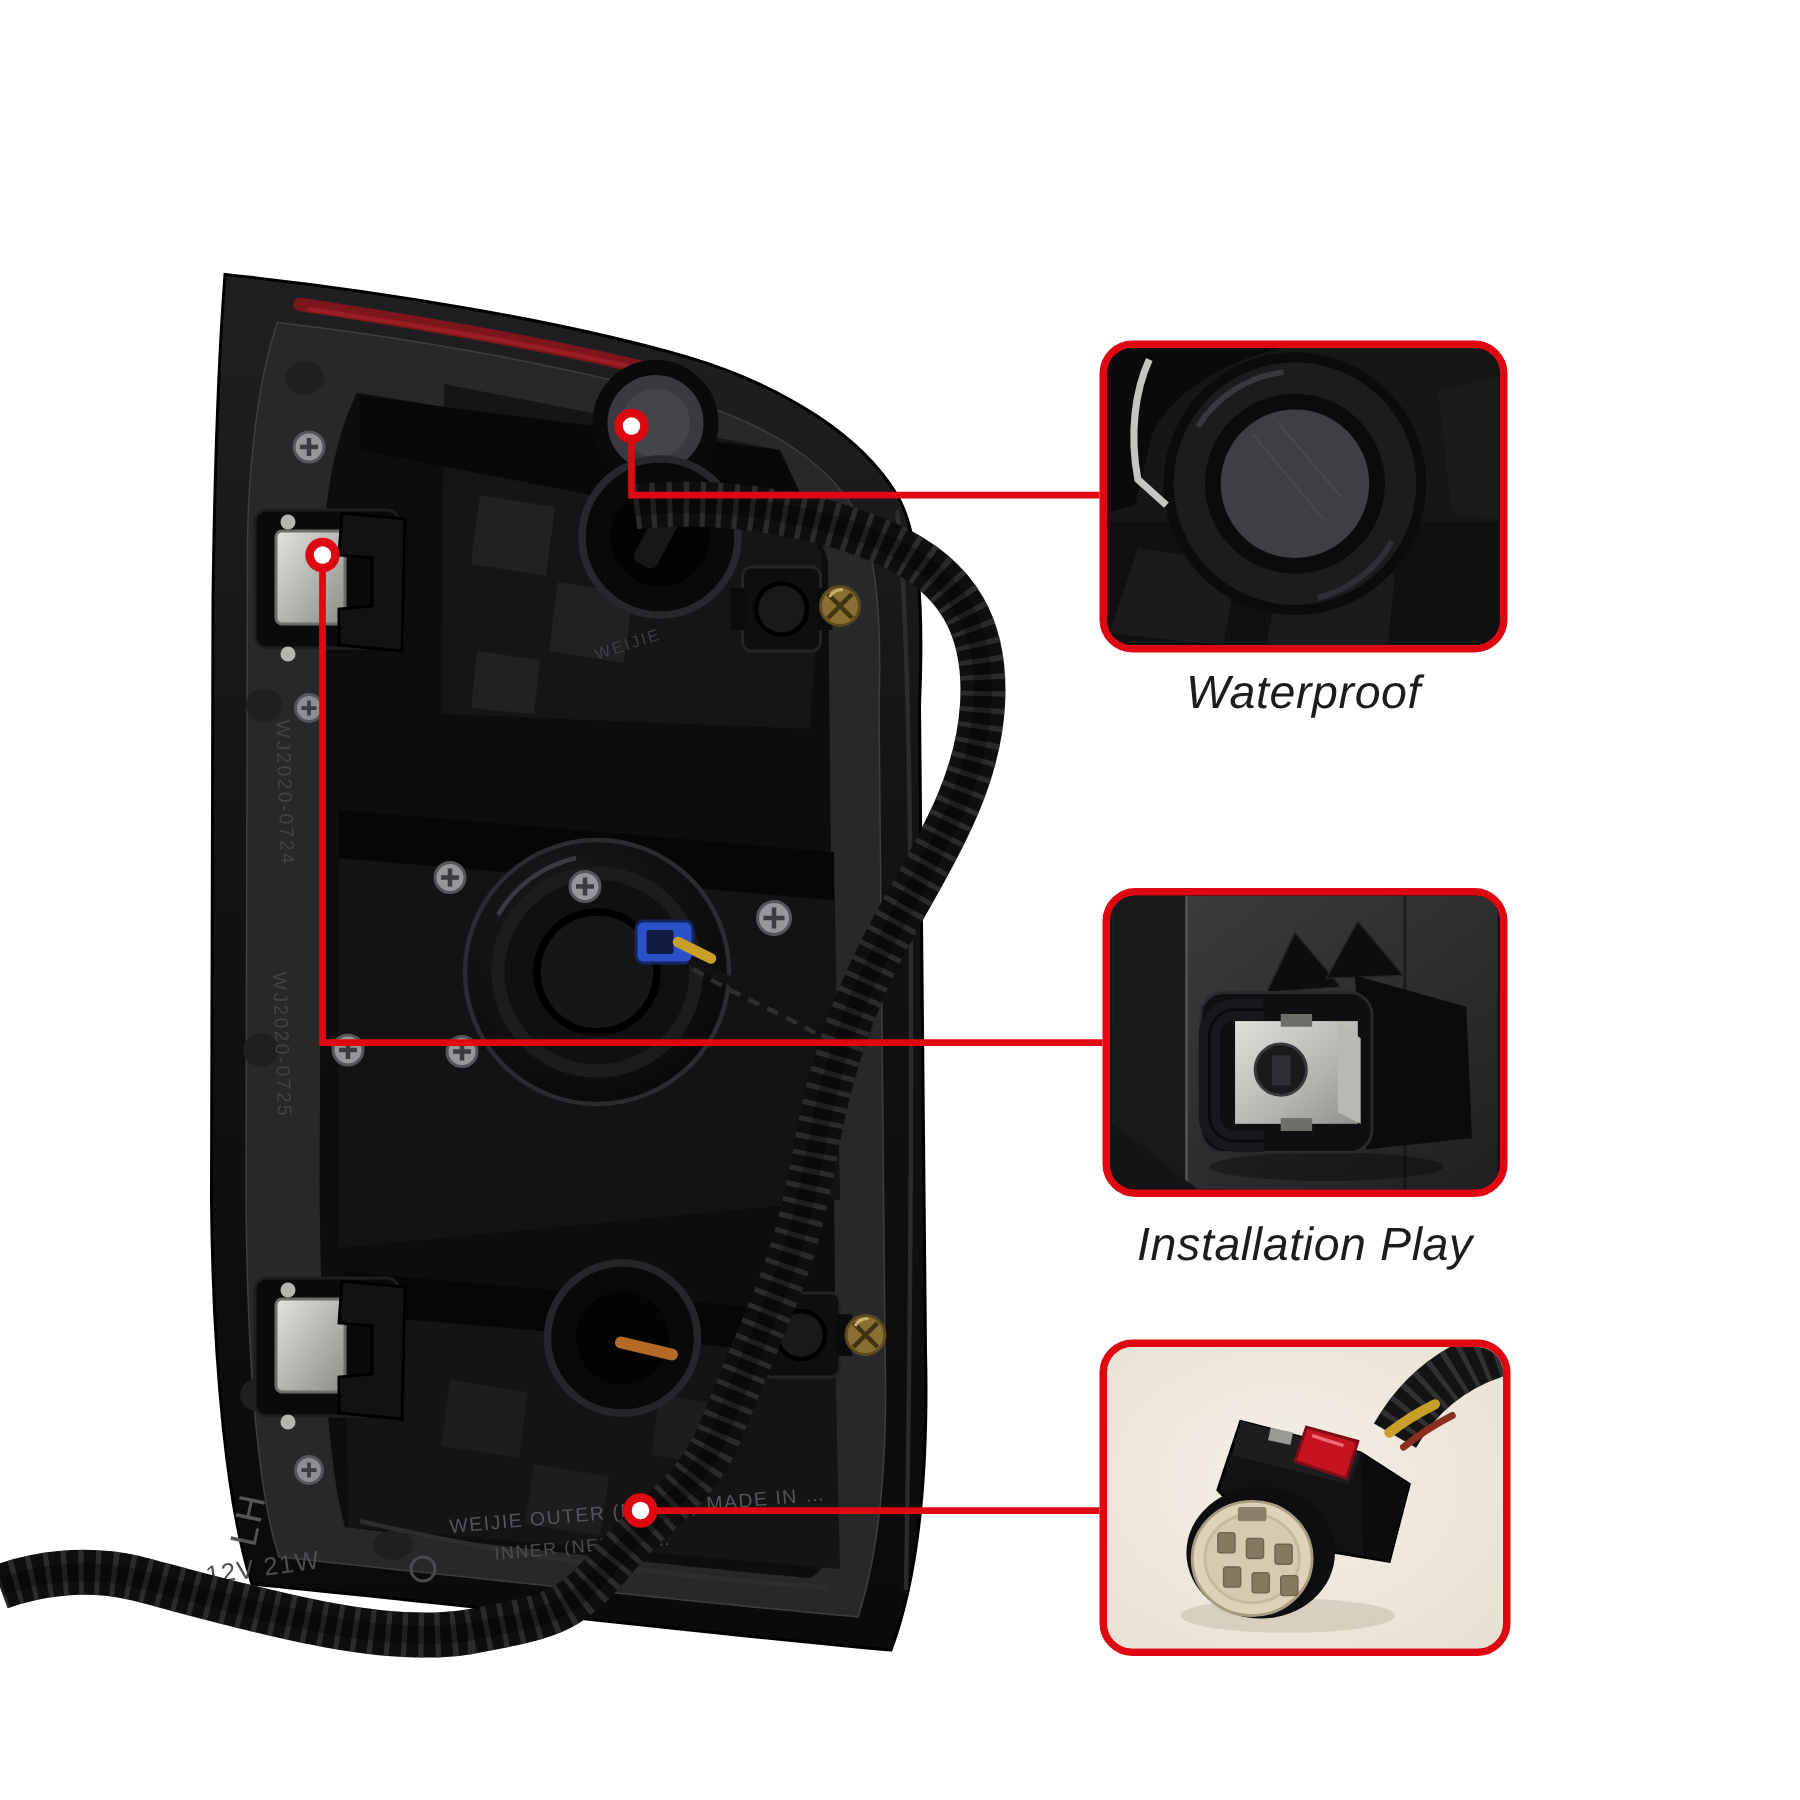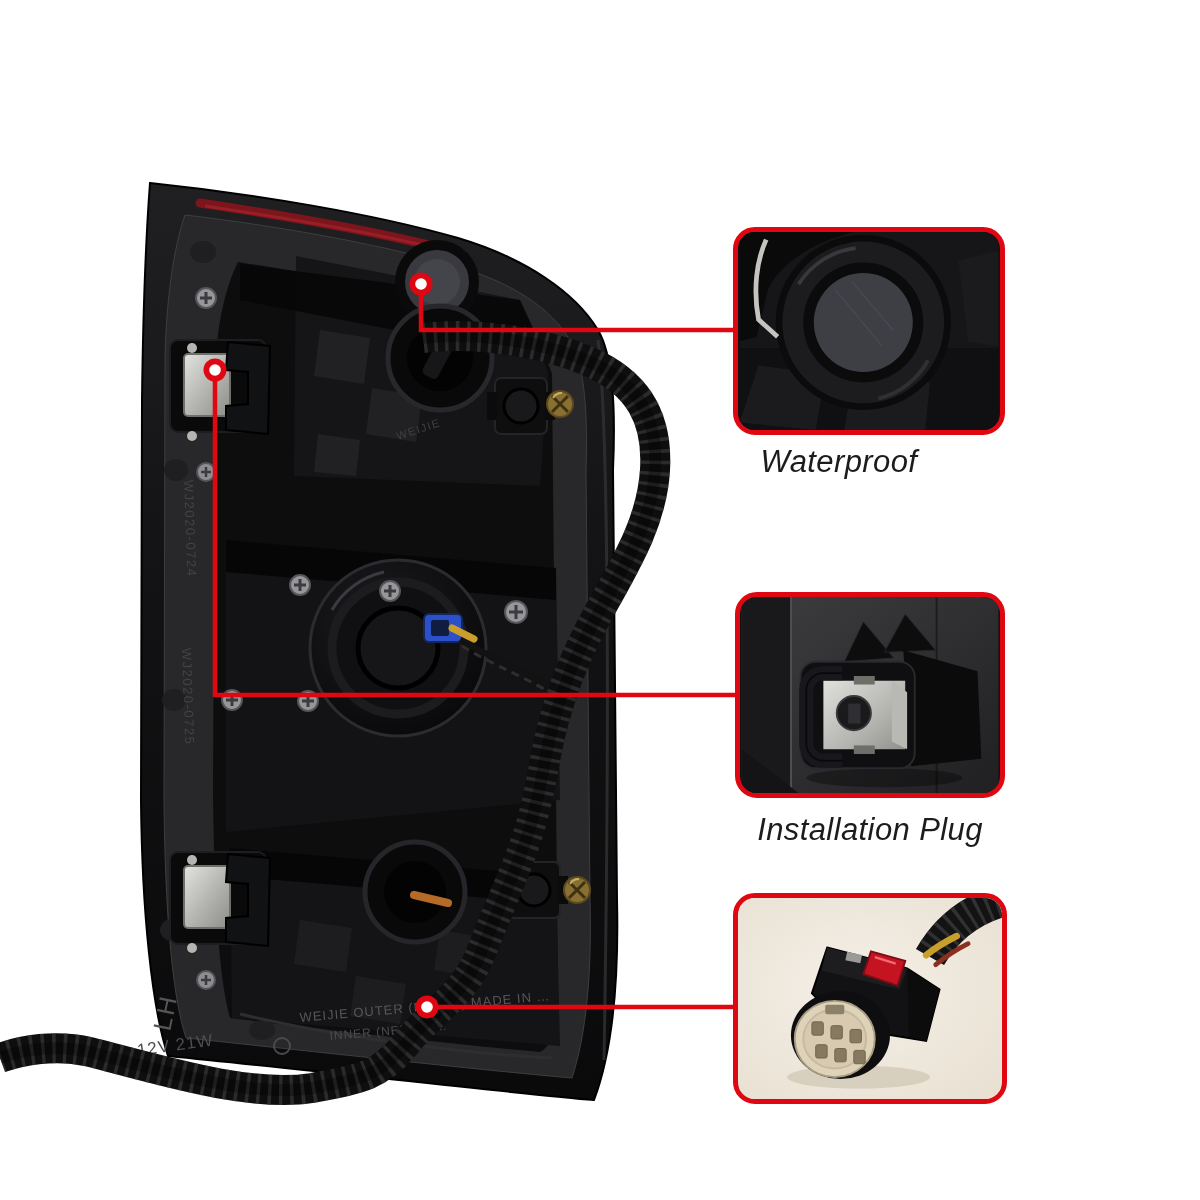--- a/index.html
+++ b/index.html
@@ -8,21 +8,21 @@
   .layer{position:absolute;left:0;top:0;width:1200px;height:1200px;}
   .callout-box{position:absolute;box-sizing:border-box;border:5px solid #df0712;
                border-radius:22px;overflow:hidden;background:#111;z-index:6;}
   .callout-box svg{display:block;width:100%;height:100%;}
   .callout-label{position:absolute;z-index:6;text-align:center;
                  font-style:italic;font-size:31px;letter-spacing:.4px;color:#1c1c1c;
                  font-family:"Liberation Sans",sans-serif;}
   #box-waterproof{left:733px;top:227px;width:272px;height:208px;}
   #box-install{left:735px;top:592px;width:270px;height:206px;}
   #box-plug{left:733px;top:893px;width:274px;height:211px;background:#ece5d9;}
-  #label-waterproof{left:703px;top:444px;width:272px;}
+  #label-waterproof{left:733px;top:444px;width:272px;}
   #label-install{left:725px;top:812px;width:290px;}
   #label-plug{left:733px;top:1120px;width:274px;}
   .anno{z-index:5;pointer-events:none;}
   .photo{z-index:1;}
 </style>
 </head>
 <body>
 
 <div class="stage">
 
@@ -293,21 +293,21 @@
       </defs>
       <polygon points="158,88 174,100 174,160 158,152" fill="#b9b9b4"></polygon>
       <rect x="118" y="83" width="22" height="9" fill="#6f6f6a"></rect>
       <rect x="118" y="156" width="22" height="9" fill="#6f6f6a"></rect>
       <circle cx="118" cy="122" r="18" fill="#1a1a1d" stroke="#3a3a3e" stroke-width="2"></circle>
       <rect x="112" y="112" width="13" height="21" fill="#2e2e33"></rect>
       <path d="M106,80 h-20 a18,18 0 0 0 -18,18 v56 a18,18 0 0 0 18,18 h20" stroke="#18181c" stroke-width="15" fill="none"></path>
       <path d="M106,80 h-20 a18,18 0 0 0 -18,18 v56 a18,18 0 0 0 18,18 h20" stroke="#000" stroke-width="2" fill="none" opacity=".6"></path>
     </svg>
   </div>
-  <div class="callout-label" id="label-install">Installation Plug</div>
+  <div class="callout-label" id="label-install">Installation Play</div>
 
   <div class="callout-box" id="box-plug">
     <svg viewBox="0 0 274 211" aria-hidden="true">
       <defs>
         <radialGradient id="bg3" cx=".45" cy=".45" r=".9">
           <stop offset="0" stop-color="#f4efe7"></stop>
             <stop offset="1" stop-color="#e6ddcd"></stop>
         </radialGradient>
       </defs>
       <rect width="274" height="211" fill="url(#bg3)"></rect>

